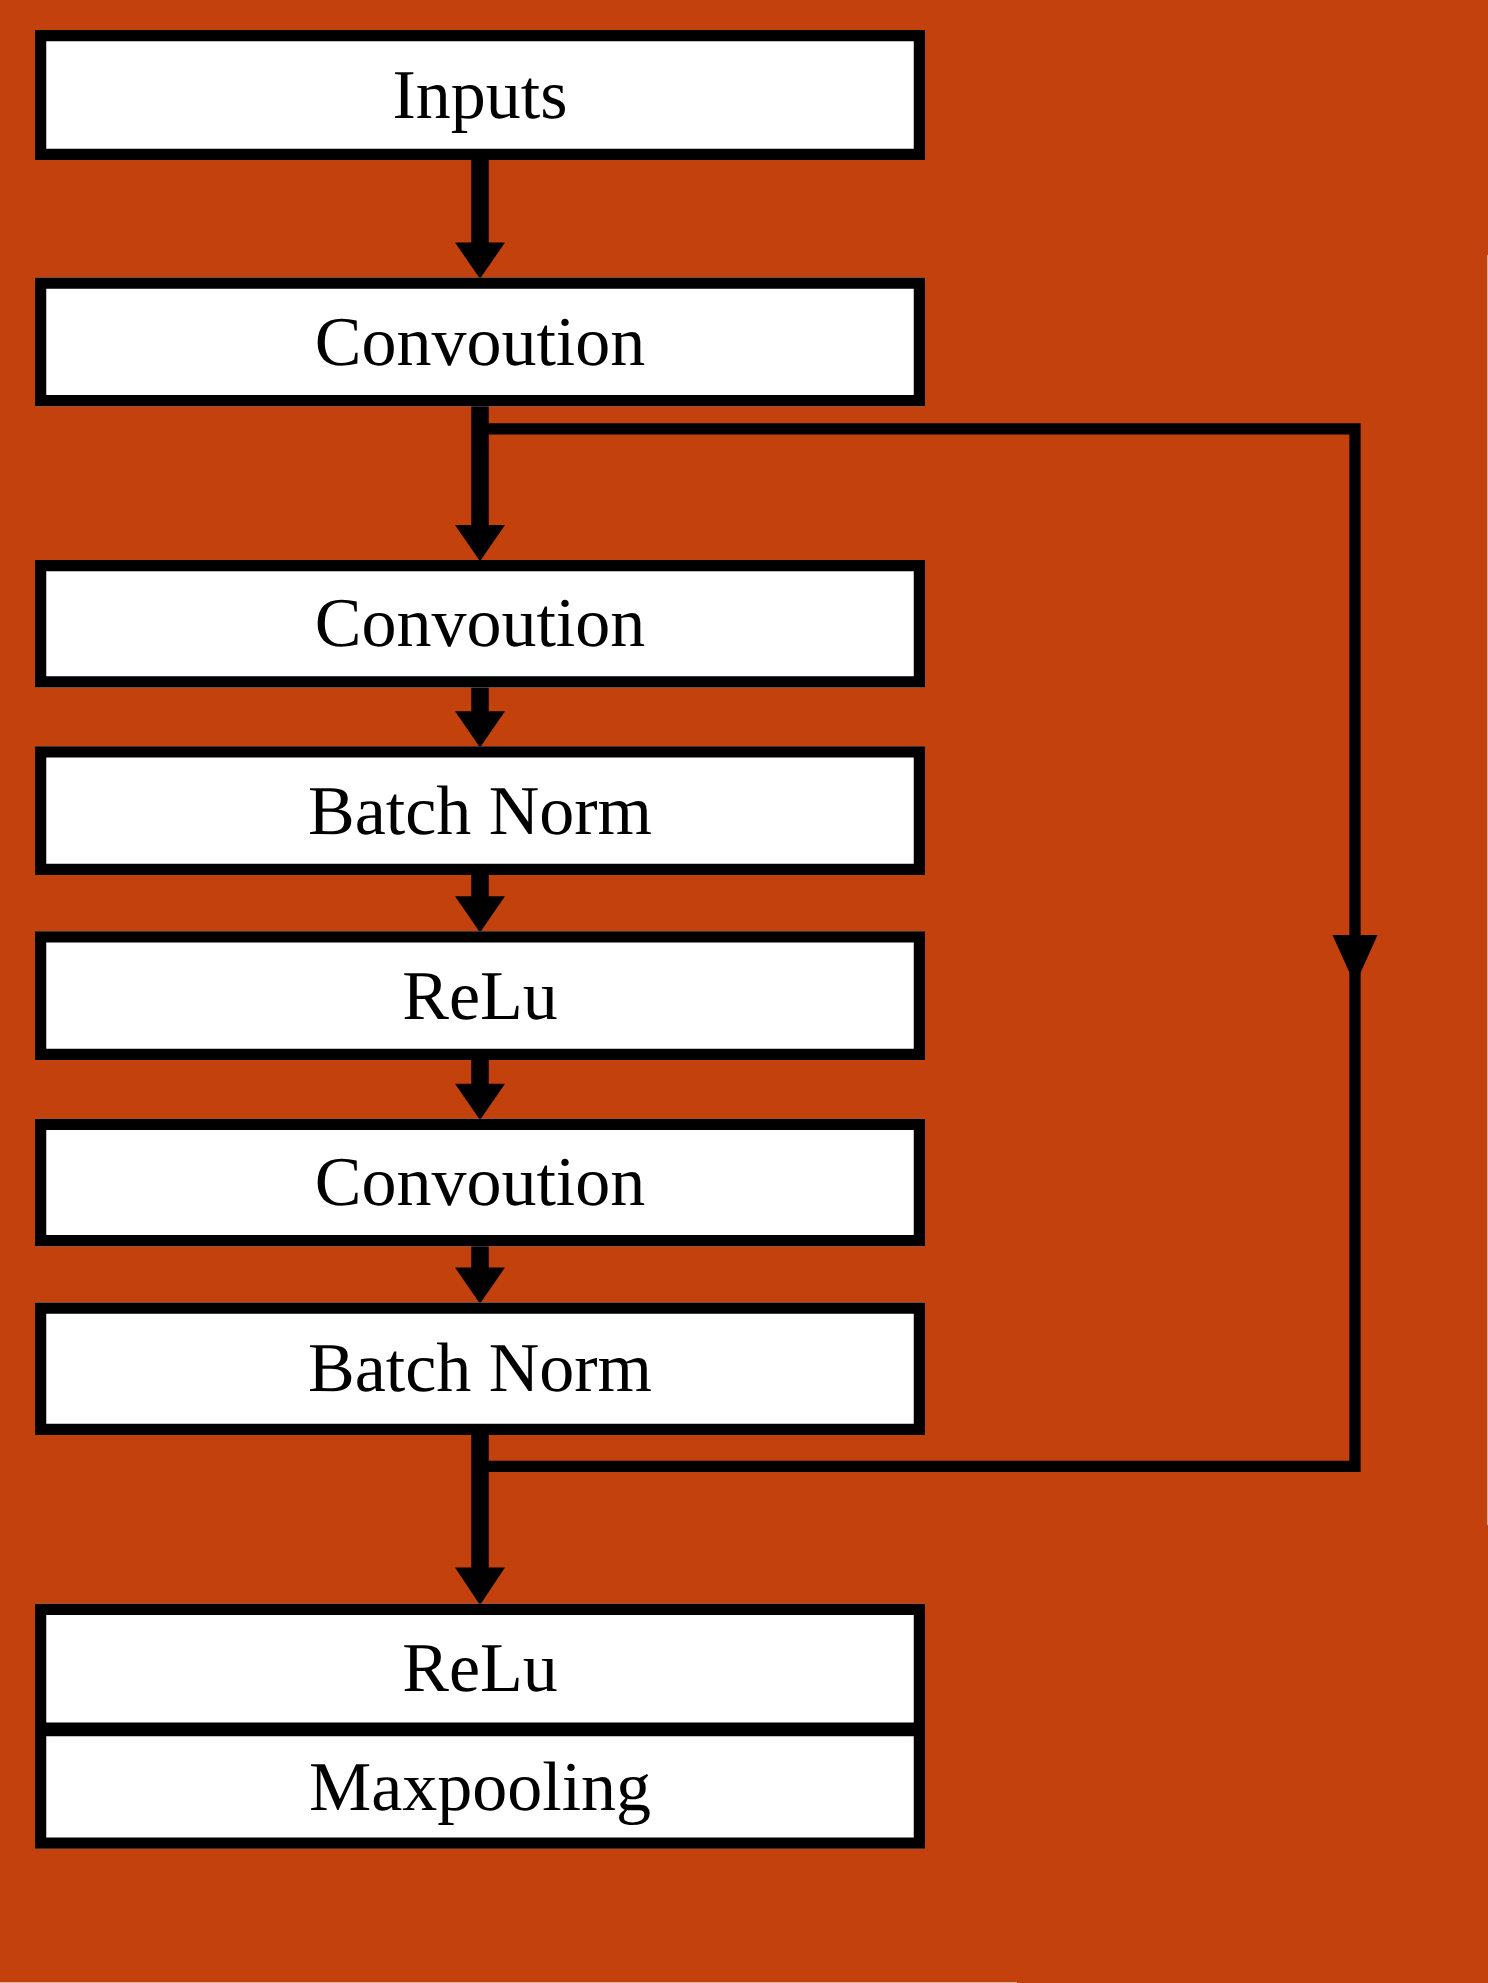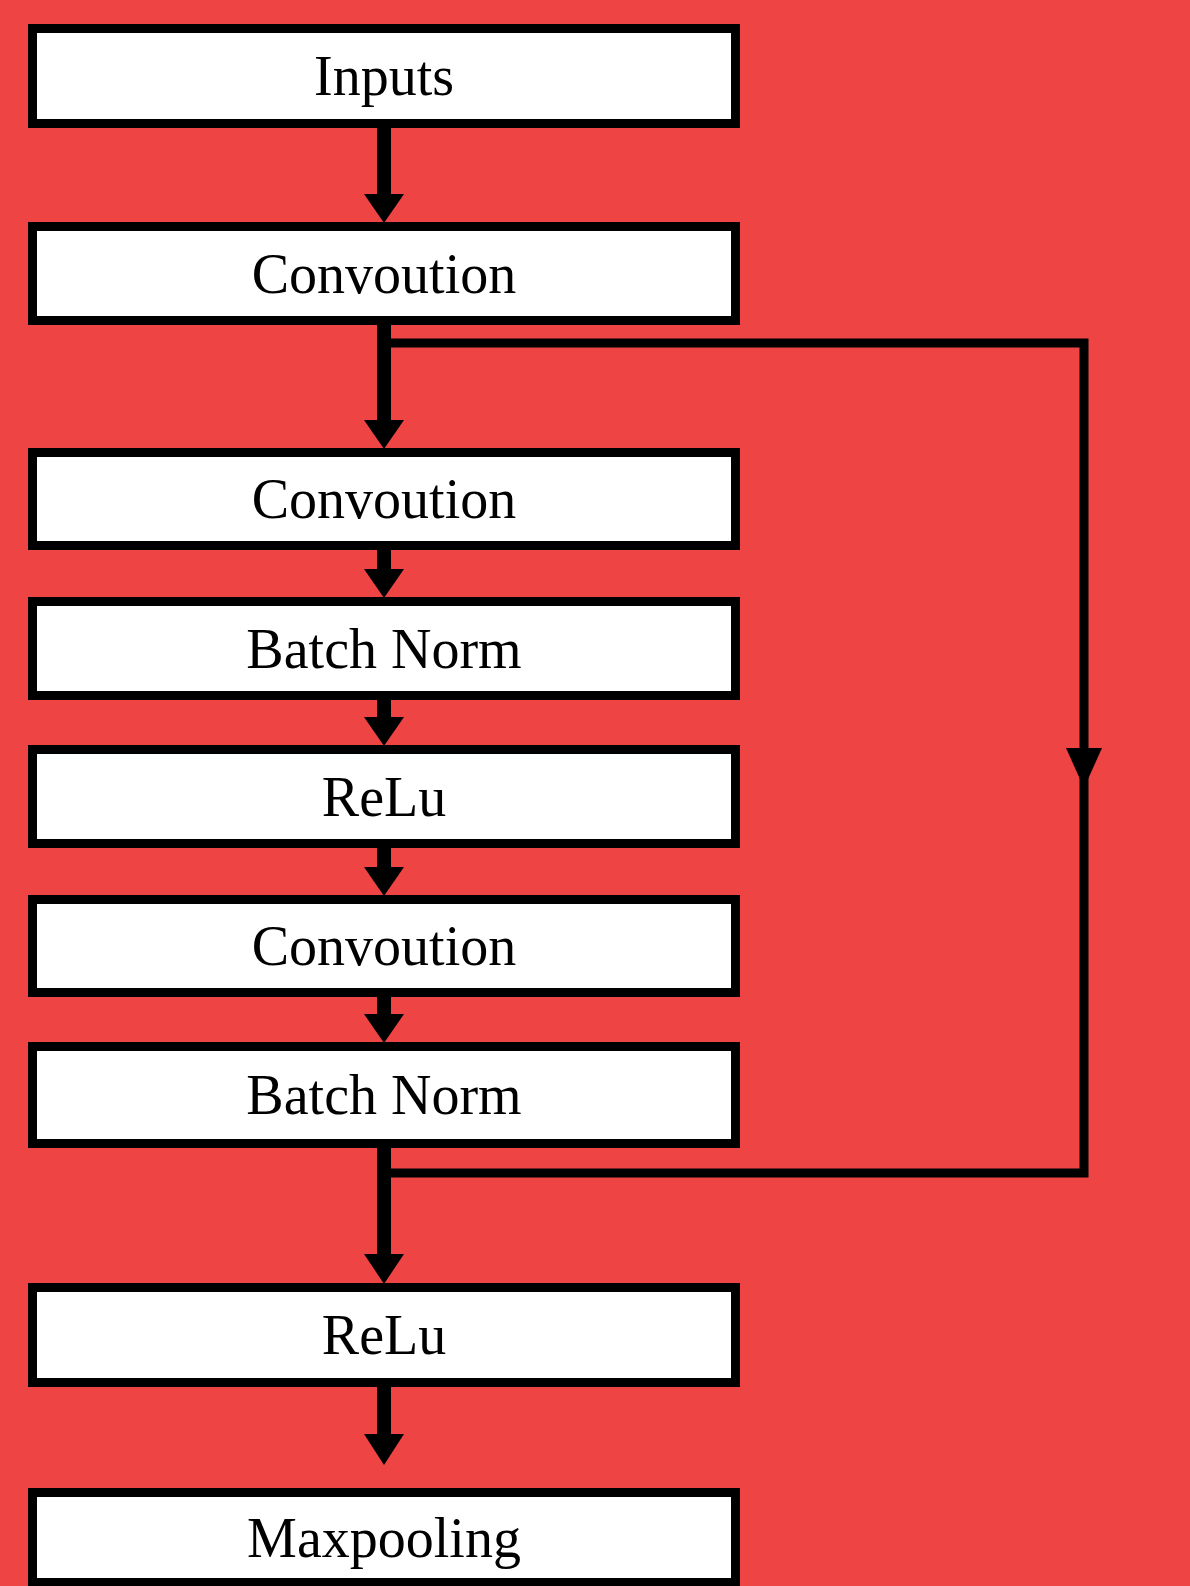--- a/index.html
+++ b/index.html
@@ -4,21 +4,21 @@
 <style>
   html, body {
     margin: 0;
     padding: 0;
     background: #ffffff;
   }
   #canvas {
     position: relative;
     width: 1190px;
     height: 1586px;
-    background: #ef4444;
+    background: #c2410c;
     font-family: "Liberation Serif", "DejaVu Serif", serif;
     color: #000000;
     overflow: hidden;
   }
   #connectors {
     position: absolute;
     left: 0;
     top: 0;
     width: 1190px;
     height: 1586px;
@@ -104,18 +104,18 @@
   </div>
 
   <div class="node" style="top:1042px; height:106px;">
     <span class="node-label">Batch Norm</span>
   </div>
 
   <div class="node" style="top:1283px; height:104px;">
     <span class="node-label">ReLu</span>
   </div>
 
-  <div class="node" style="top:1488px; height:99px;">
+  <div class="node" style="top:1380px; height:99px;">
     <span class="node-label">Maxpooling</span>
   </div>
 
 
 </div>
 
 </body></html>

